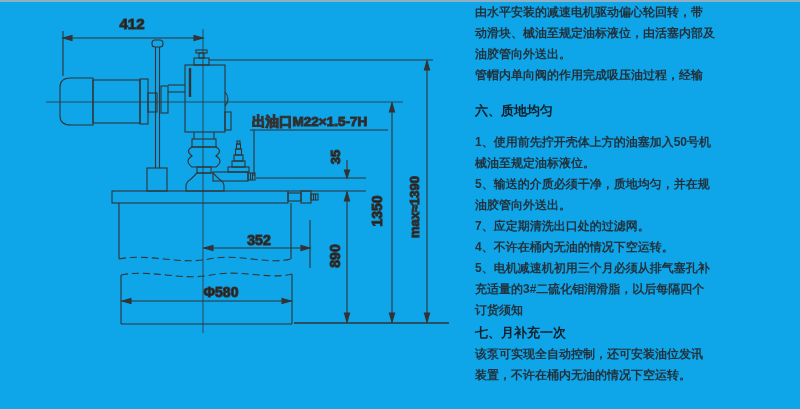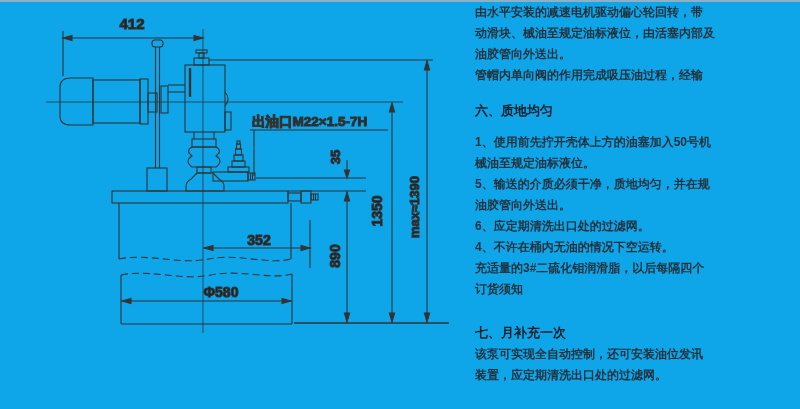--- a/index.html
+++ b/index.html
@@ -170,27 +170,28 @@
       <div class="ln">管帽内单向阀的作用完成吸压油过程，经输</div>
     </div>
 
     <div class="heading" style="top:100px">六、质地均匀</div>
 
     <div class="blk" style="top:132px">
       <div class="ln">1、使用前先拧开壳体上方的油塞加入50号机</div>
       <div class="ln">械油至规定油标液位。</div>
       <div class="ln">5、输送的介质必须干净，质地均匀，并在规</div>
       <div class="ln">油胶管向外送出。</div>
-      <div class="ln">6、应定期清洗出口处的过滤网。</div>
+      <div class="ln">7、应定期清洗出口处的过滤网。</div>
       <div class="ln">4、不许在桶内无油的情况下空运转。</div>
+      <div class="ln">5、电机减速机初用三个月必须从排气塞孔补</div>
       <div class="ln">充适量的3#二硫化钼润滑脂，以后每隔四个</div>
       <div class="ln">订货须知</div>
     </div>
 
     <div class="heading" style="top:322px">七、月补充一次</div>
 
     <div class="blk" style="top:344px">
       <div class="ln">该泵可实现全自动控制，还可安装油位发讯</div>
-      <div class="ln">装置，应定期清洗出口处的过滤网。</div>
+      <div class="ln">装置，不许在桶内无油的情况下空运转。</div>
     </div>
 
   </div>
 </div>
 
 </body></html>

